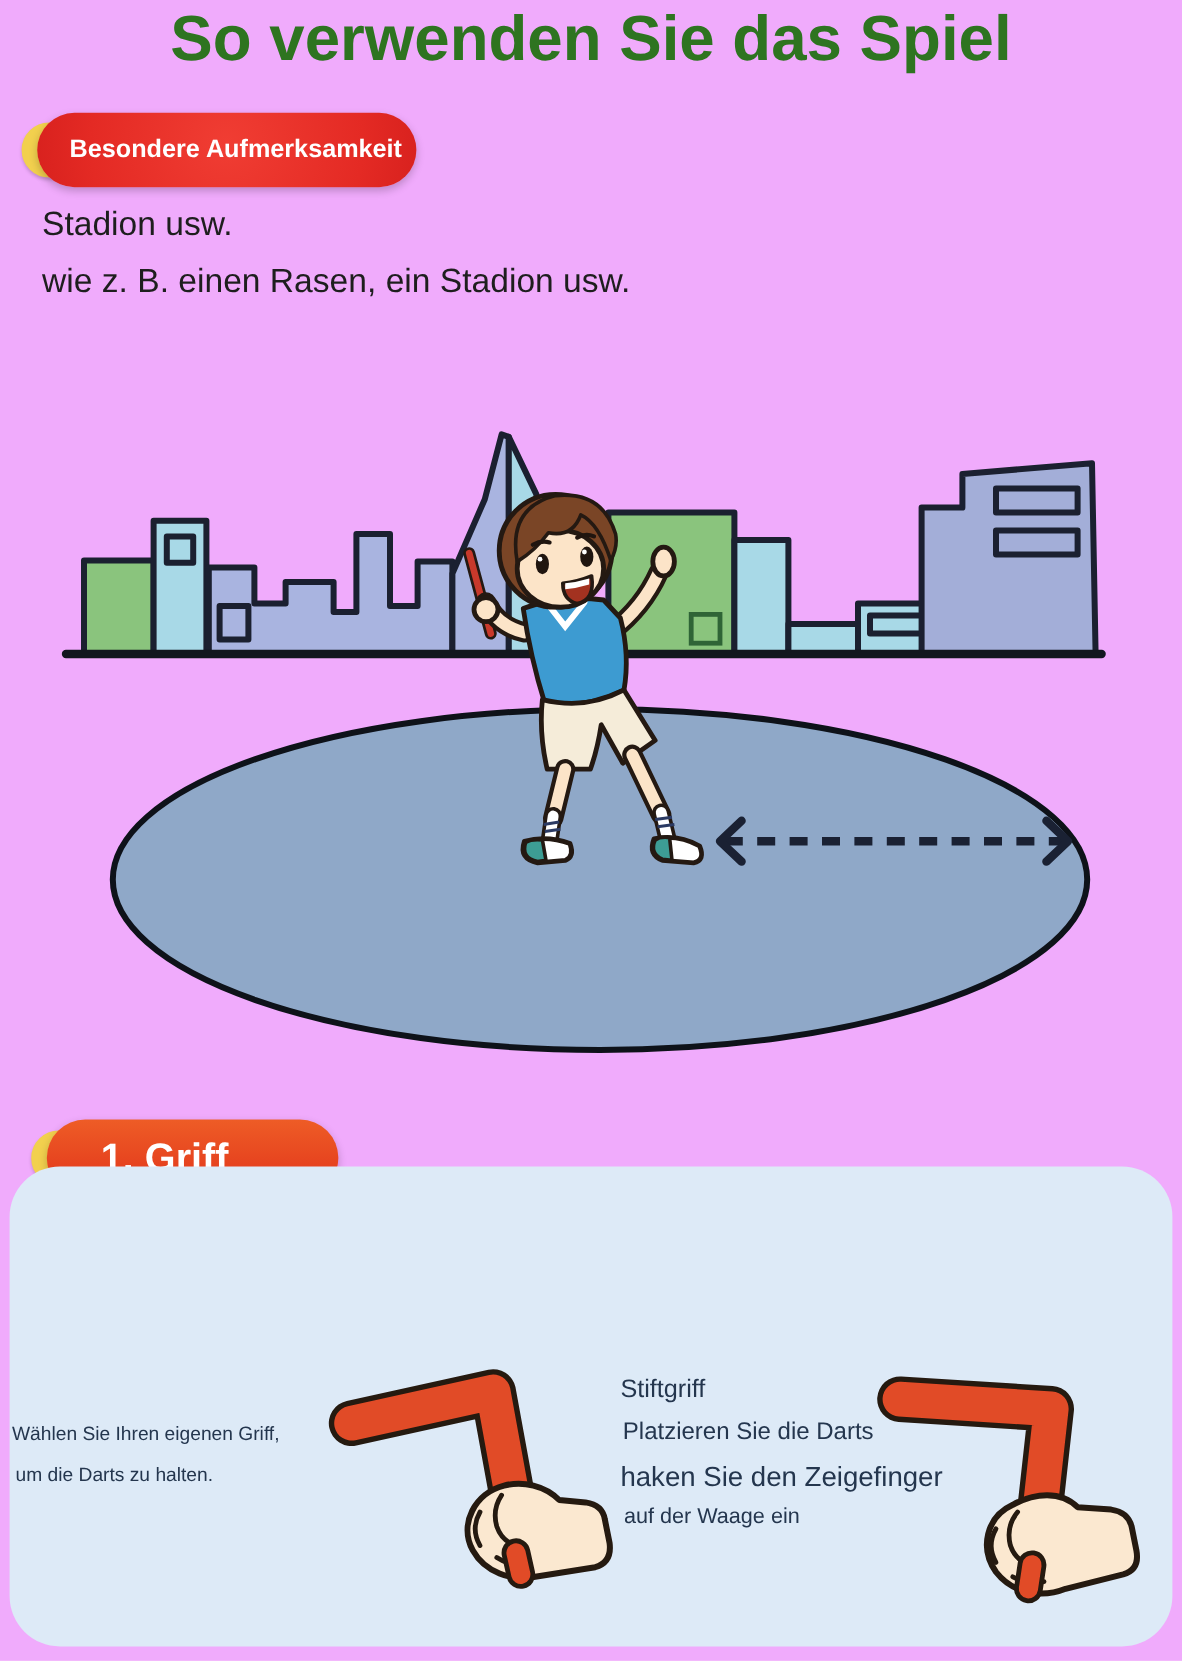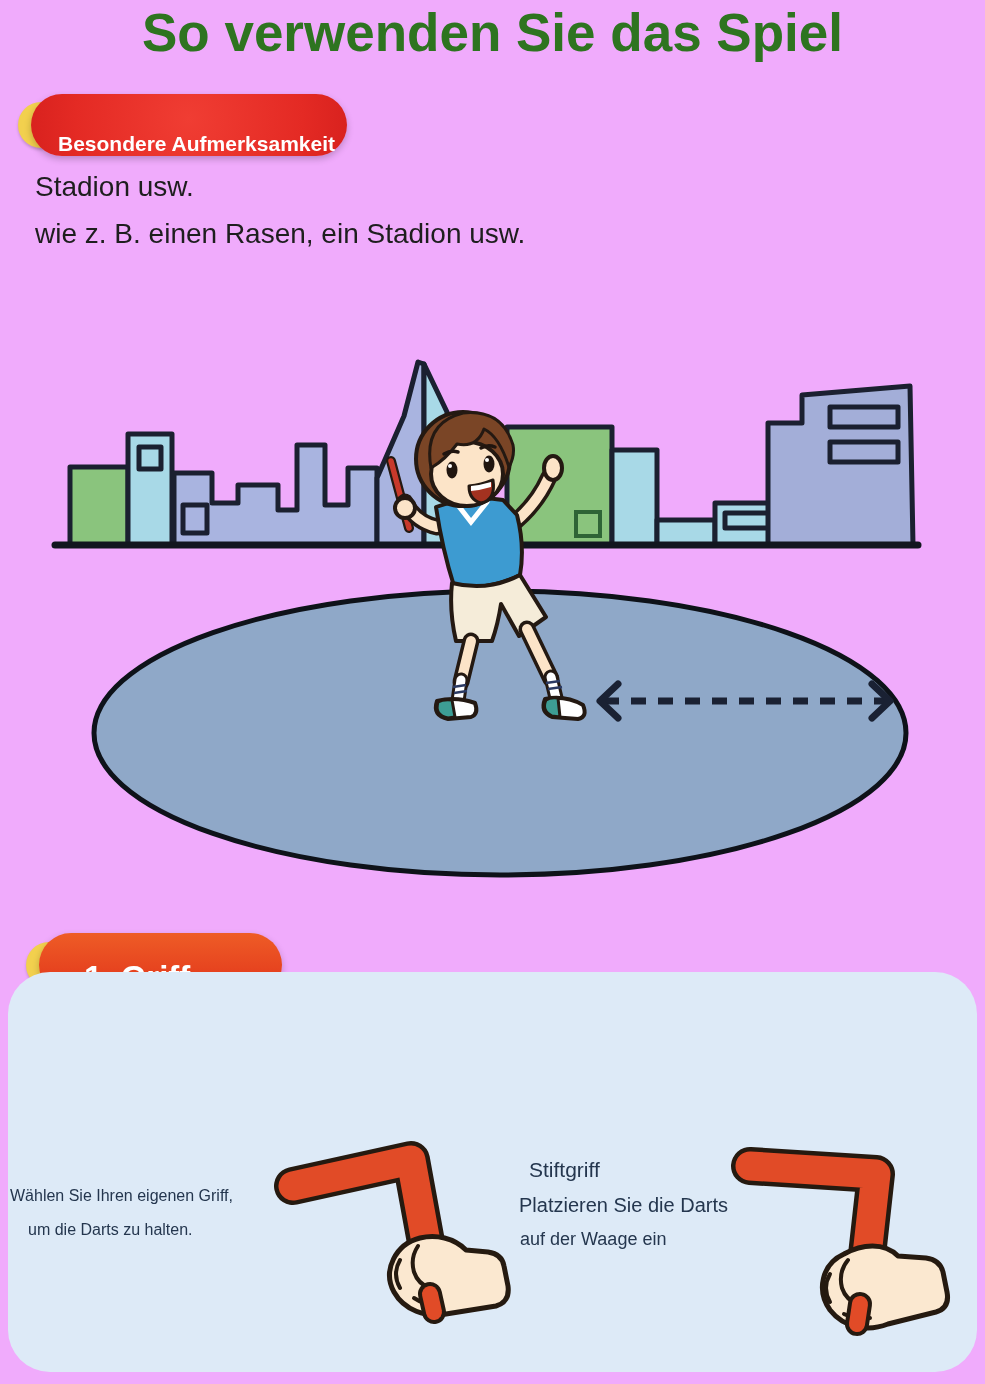--- a/index.html
+++ b/index.html
@@ -16,43 +16,43 @@
   body{font-family:"Liberation Sans", sans-serif;background:#fff}
   .page{position:relative;width:985px;height:1384px;background:#f0abfc;overflow:hidden}
 
   .title{position:absolute;top:2px;left:0;width:100%;margin:0;text-align:center;
     font-size:53px;font-weight:bold;color:var(--title-green);letter-spacing:0px}
 
   .badge-wrap{position:absolute;height:64px}
   .ring{position:absolute;left:0;top:50%;transform:translateY(-50%);width:46px;height:46px;
     border-radius:50%;border:14px solid var(--ring-yellow);background:#fff;
     box-shadow:0 2px 3px rgba(0,0,0,.18)}
-  .pill{position:absolute;left:13px;top:0;display:flex;align-items:flex-end;color:#fff;
+  .pill{position:absolute;left:13px;top:0;display:flex;align-items:center;color:#fff;
     font-weight:bold;box-shadow:0 3px 7px rgba(0,0,0,.22)}
   .attention{left:18px;top:94px;height:62px}
   .pill-red{width:316px;height:62px;border-radius:31px;padding-left:27px;font-size:21px;
     background:radial-gradient(circle at 50% 40%, #f03d33 0%, #e42a24 70%, #d8211e 100%)}
   .grip-badge{left:26px;top:933px;height:64px}
   .pill-orange{width:243px;height:64px;border-radius:32px;padding-left:45px;font-size:33px;
     background:linear-gradient(180deg,#ee5c26 0%,#e6431f 60%,#d93a1b 100%)}
 
   .intro{position:absolute;left:35px;top:173px;color:var(--text-dark);font-size:28px}
   .intro p{margin:0 0 19px 0;line-height:28px}
 
   .scene{position:absolute;left:0;top:330px}
 
   .panel{position:absolute;left:8px;top:972px;width:969px;height:400px;
     border-radius:42px;background:var(--panel-blue)}
 
   .left-note{position:absolute;left:10px;top:1186px;color:var(--panel-text);font-size:16px}
   .left-note p{margin:0;line-height:20px}
-  .left-note p + p{margin-top:14px;margin-left:18px}
+  .left-note p + p{margin-top:14px;margin-left:3px}
 
   .pen-grip{position:absolute;left:517px;top:1146px;color:var(--panel-text)}
-  .pen-grip p{margin:12px}
+  .pen-grip p{margin:0}
   .pg-title{font-size:21px;margin-bottom:12px !important}
   .pg-l1{font-size:20px;margin-bottom:12px !important;margin-left:2px !important}
   .pg-l2{font-size:19px;margin-bottom:10px !important;margin-left:4px !important}
   .pg-l3{font-size:23px;margin-bottom:9px !important}
   .pg-l4{font-size:18px;margin-left:3px !important}
 
   .boom-svg{position:absolute}
 
   
   .o{stroke:#1b2030;stroke-width:5;stroke-linejoin:round}
@@ -199,20 +199,21 @@
   <div class="panel"></div>
 
   <div class="left-note">
     <p>Wählen Sie Ihren eigenen Griff,</p>
     <p>um die Darts zu halten.</p>
   </div>
 
   <div class="pen-grip">
     <p class="pg-title">Stiftgriff</p>
     <p class="pg-l1">Platzieren Sie die Darts</p>
+    <p class="pg-l3">haken Sie den Zeigefinger</p>
     <p class="pg-l4">auf der Waage ein</p>
   </div>
 
   <svg class="boom-svg" style="left:268px;top:1138px" width="250" height="200" viewBox="0 0 250 200">
     <path class="boom-o" d="M25 48 L143 22 L166 148"></path>
     <path class="boom" d="M25 48 L143 22 L166 148"></path>
     <g>
       <path class="hand" d="M152 100 C128 106 114 132 126 154 C136 172 158 180 178 176 L228 168 Q242 164 240 148 L236 128 Q234 116 220 114 L198 112 C186 100 168 96 152 100 Z"></path>
       <path class="hand-line" d="M132 122 Q124 136 132 150"></path>
       <path class="hand-line" d="M146 160 Q158 168 172 166"></path>

